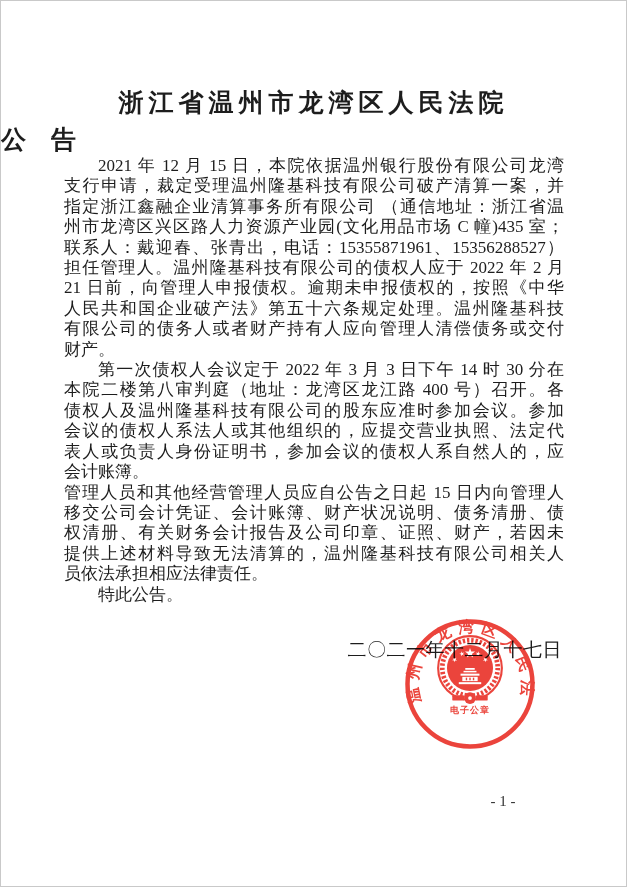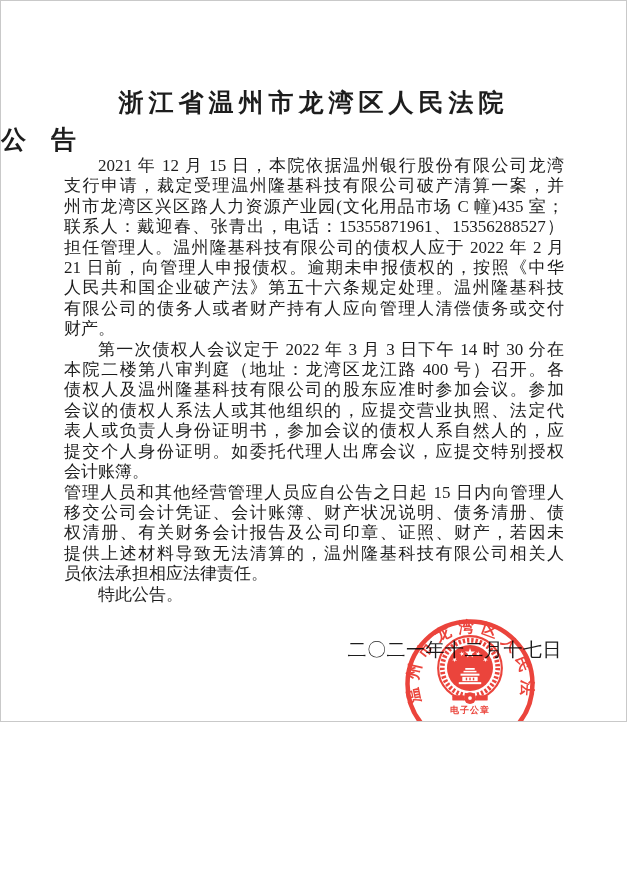--- a/index.html
+++ b/index.html
@@ -5,21 +5,21 @@
   :root {
     --seal-red: #e8281e;
     --ink: #1d1d1d;
     --page-border: #c9c9c9;
   }
   * { margin: 0; padding: 0; box-sizing: border-box; }
   html, body { background: #fff; }
   .page {
     position: relative;
     width: 627px;
-    height: 722px;
+    height: 887px;
     background: #ffffff;
     border: 1px solid var(--page-border);
     overflow: hidden;
     font-family: "Liberation Serif", "DejaVu Serif", serif;
     color: var(--ink);
   }
   .court-title {
     margin-top: 86px;
     text-align: center;
     font-size: 25px;
@@ -107,35 +107,35 @@
 
   <h1 class="court-title">浙江省温州市龙湾区人民法院</h1>
 
   <h2 class="doc-title">公　告</h2>
 
 
   <div class="body-text">
       <div>
         <div class="line first">2021 年 12 月 15 日，本院依据温州银行股份有限公司龙湾</div>
         <div class="line">支行申请，裁定受理温州隆基科技有限公司破产清算一案，并</div>
+        <div class="line">指定浙江鑫融企业清算事务所有限公司 （通信地址：浙江省温</div>
         <div class="line">州市龙湾区兴区路人力资源产业园(文化用品市场 C 幢)435 室；</div>
         <div class="line">联系人：戴迎春、张青出，电话：15355871961、15356288527）</div>
         <div class="line">担任管理人。温州隆基科技有限公司的债权人应于 2022 年 2 月</div>
         <div class="line">21 日前，向管理人申报债权。逾期未申报债权的，按照《中华</div>
         <div class="line">人民共和国企业破产法》第五十六条规定处理。温州隆基科技</div>
         <div class="line">有限公司的债务人或者财产持有人应向管理人清偿债务或交付</div>
         <div class="line last">财产。</div>
       </div>
       <div>
         <div class="line first">第一次债权人会议定于 2022 年 3 月 3 日下午 14 时 30 分在</div>
         <div class="line">本院二楼第八审判庭（地址：龙湾区龙江路 400 号）召开。各</div>
         <div class="line">债权人及温州隆基科技有限公司的股东应准时参加会议。参加</div>
         <div class="line">会议的债权人系法人或其他组织的，应提交营业执照、法定代</div>
         <div class="line">表人或负责人身份证明书，参加会议的债权人系自然人的，应</div>
-        <div class="line">提交个人身份证明。如委托代理人出席会议，应提交特别授权</div>
         <div class="line last">会计账簿。</div>
       </div>
       <div>
         <div class="line">管理人员和其他经营管理人员应自公告之日起 15 日内向管理人</div>
         <div class="line">移交公司会计凭证、会计账簿、财产状况说明、债务清册、债</div>
         <div class="line">权清册、有关财务会计报告及公司印章、证照、财产，若因未</div>
         <div class="line">提供上述材料导致无法清算的，温州隆基科技有限公司相关人</div>
         <div class="line last">员依法承担相应法律责任。</div>
       </div>
       <div>

